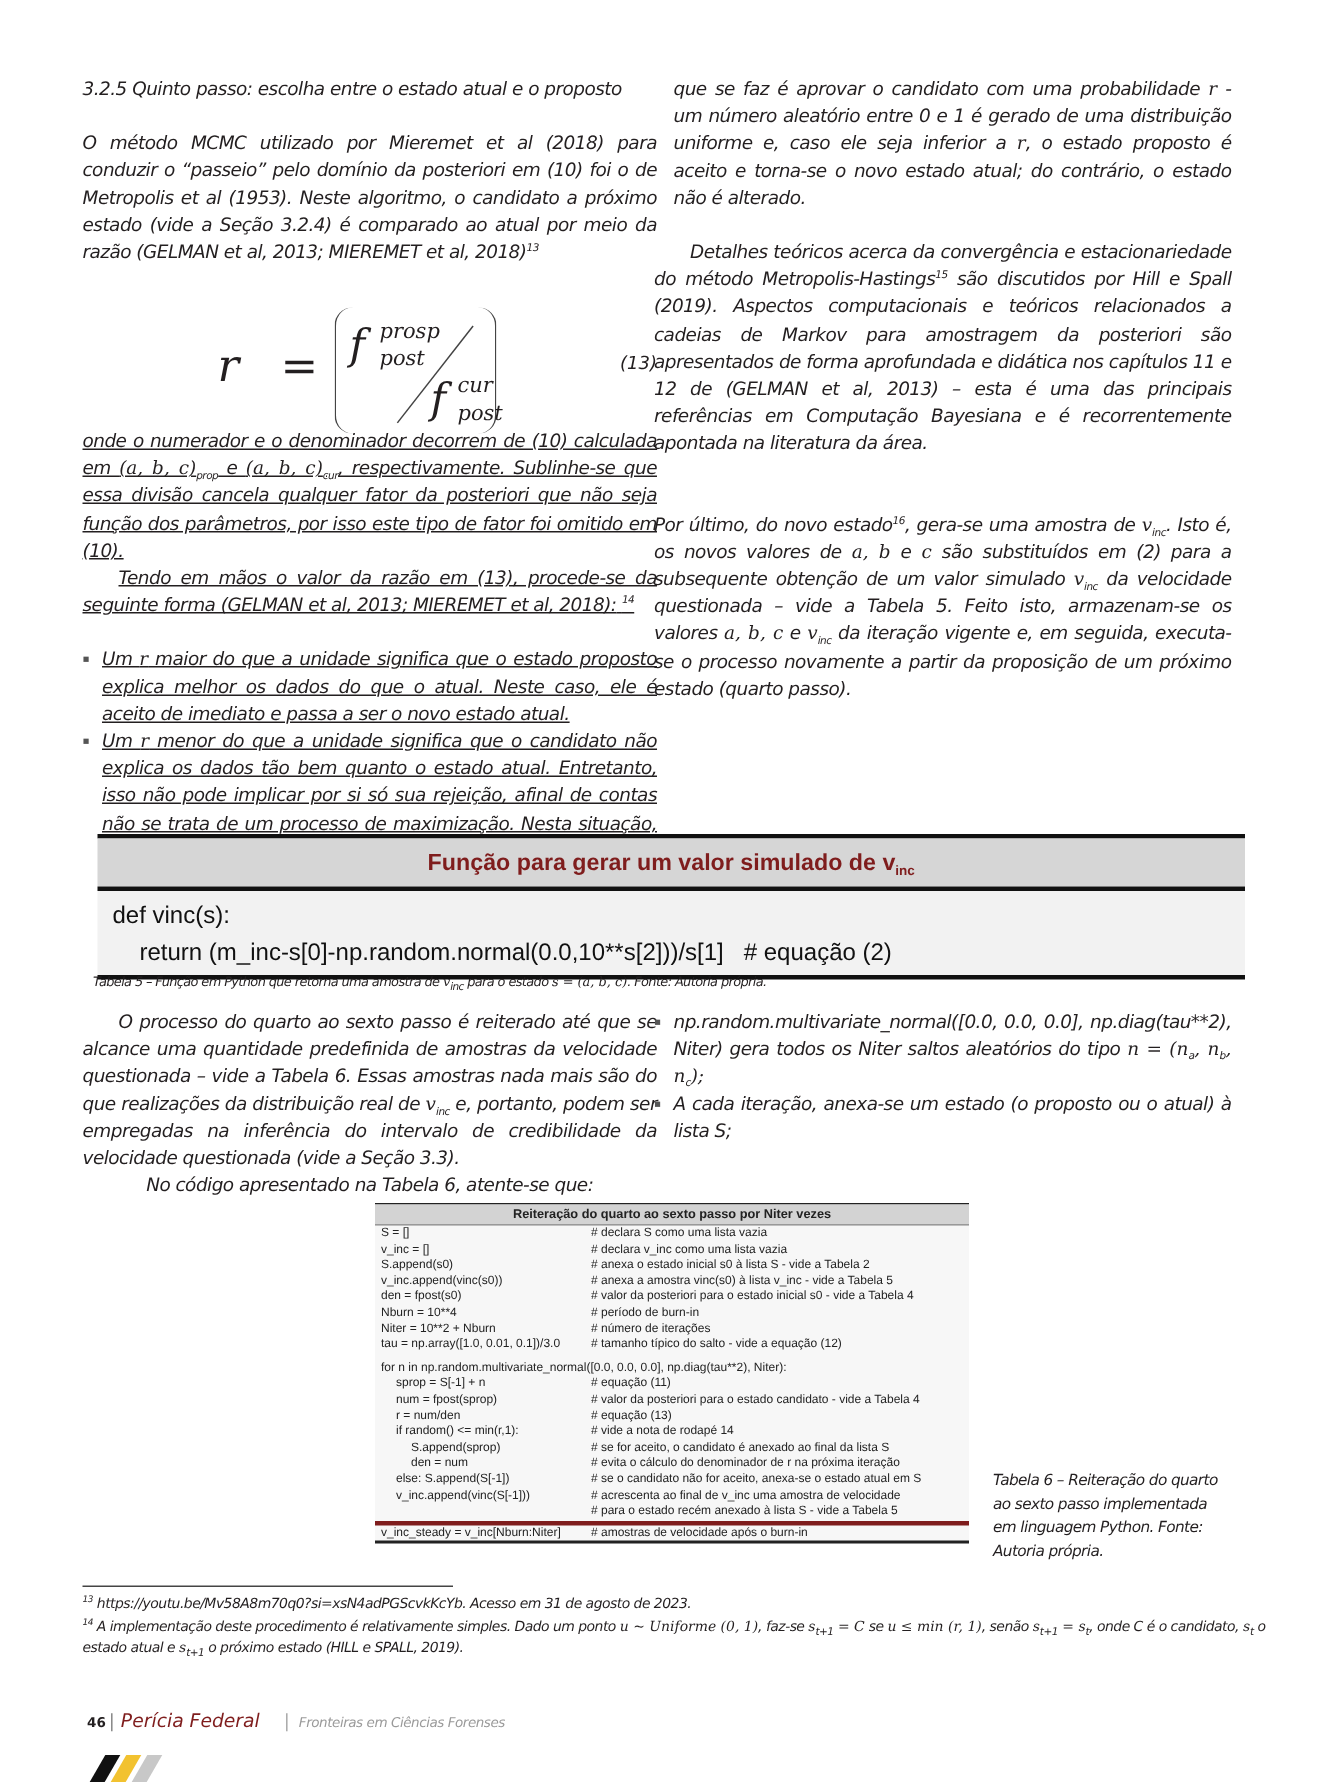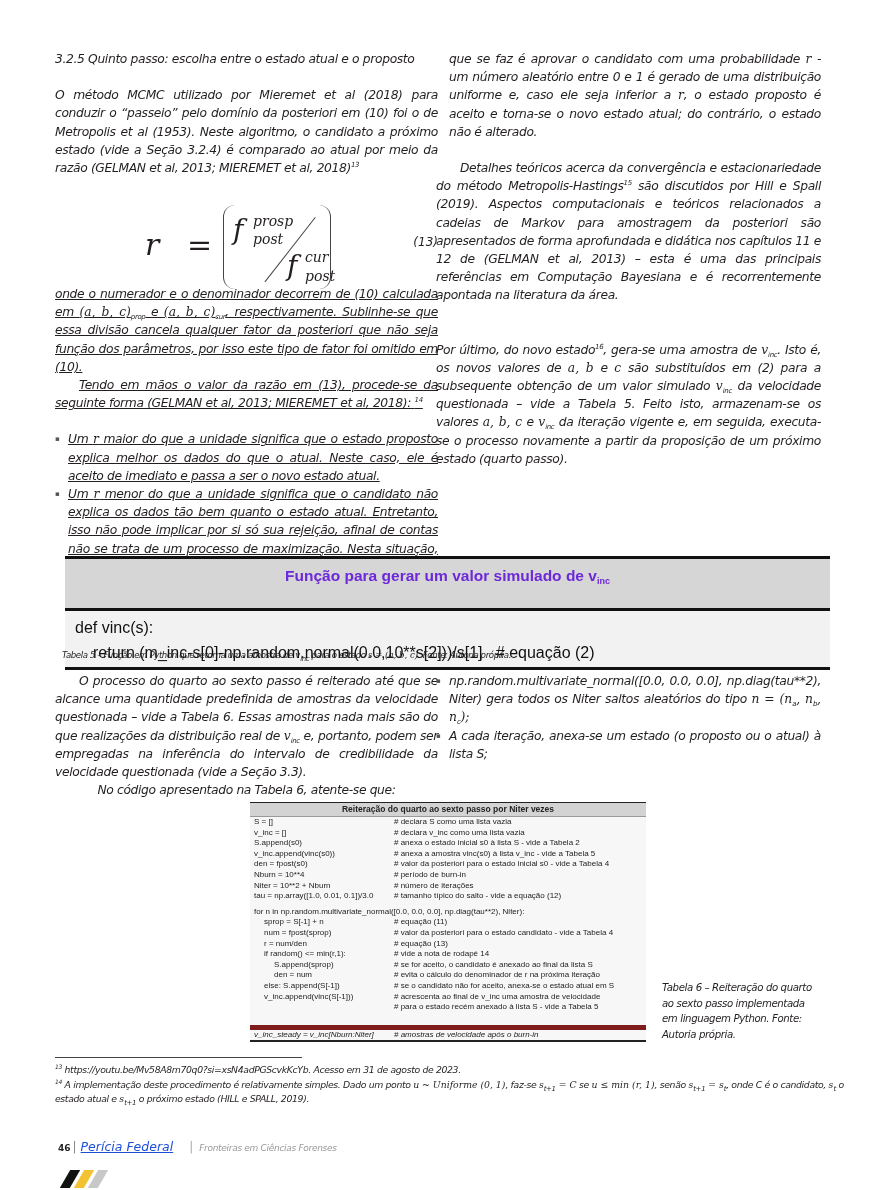--- a/index.html
+++ b/index.html
@@ -31,53 +31,53 @@
   .eq-num-sub { position: absolute; left: 198px; top: 26px; font-family: "DejaVu Serif", serif; font-style: italic; font-size: 14px; }
   .eq-den { position: absolute; left: 232px; top: 44px; font-family: "DejaVu Serif", serif; font-style: italic; font-size: 28px; }
   .eq-den-sup { position: absolute; left: 250px; top: 44px; font-family: "DejaVu Serif", serif; font-style: italic; font-size: 14px; }
   .eq-den-sub { position: absolute; left: 250px; top: 63px; font-family: "DejaVu Serif", serif; font-style: italic; font-size: 14px; }
   .eq-slash { position: absolute; left: 200px; top: 12px; width: 1.3px; height: 82px; background: #444; transform: rotate(38deg); transform-origin: top left; left: 260px; }
   .eq-num-label { position: absolute; right: 0; top: 30px; font-family: "DejaVu Sans", sans-serif; font-style: italic; font-size: 12px; }
 
   
   .t5 { position: absolute; left: 65px; top: 556px; width: 765px; }
   .t5-top { height: 3px; background: #111; }
-  .t5-head { height: 49px; background: #d6d6d6; text-align: center; font-weight: bold; font-size: 15.5px; line-height: 33px; color: #6d28d9; font-family: "Liberation Sans", sans-serif; }
+  .t5-head { height: 32px; background: #d6d6d6; text-align: center; font-weight: bold; font-size: 15.5px; line-height: 33px; color: #7f1d1d; font-family: "Liberation Sans", sans-serif; }
   .t5-head sub { font-size: 9px; vertical-align: -3px; }
   .t5-mid { height: 3px; background: #111; }
   .t5-body { background: #f2f2f2; padding: 4px 10px 2px 10px; font-family: "Liberation Sans", sans-serif; font-size: 16px; line-height: 25px; color: #111; }
   .t5-body .ind { padding-left: 18px; }
   .t5-bot { height: 3px; background: #111; }
   .t5-cap { position: absolute; left: 62px; top: 650px; font-family: "DejaVu Sans", sans-serif; font-style: italic; font-size: 8.6px; letter-spacing: -0.4px; color: #231f20; }
 
   
   .t6 { position: absolute; left: 250px; top: 802px; width: 396px; font-family: "Liberation Sans", sans-serif; font-size: 8px; line-height: 10.6px; color: #222; background: #f7f7f7; }
   .t6-top { height: 1px; background: #222; }
   .t6-head { background: #d3d3d3; text-align: center; font-weight: bold; font-size: 8.5px; line-height: 13px; border-bottom: 1px solid #999; }
   .t6-row { display: flex; padding-left: 4px; }
   .t6-row .code { width: 140px; flex: none; }
   .t6-row .cmt { flex: 1; white-space: nowrap; }
   .t6-row.i1 .code { padding-left: 10px; width: 130px; }
   .t6-row.i2 .code { padding-left: 20px; width: 120px; }
   .t6-gap { height: 5px; }
-  .t6-last { border-top: 5px solid #7f1d1d; margin-top: 12px; font-style: italic; }
+  .t6-last { border-top: 3px solid #7f1d1d; margin-top: 1px; }
   .t6-bot { height: 2px; background: #222; }
   .t6-cap { position: absolute; left: 662px; top: 980px; width: 150px; font-family: "DejaVu Sans", sans-serif; font-style: italic; font-size: 10.2px; line-height: 15.6px; letter-spacing: -0.4px; color: #231f20; }
 
   
   .fn-rule { position: absolute; left: 55px; top: 1057px; width: 247px; height: 1px; background: #444; }
   .fn { position: absolute; left: 55px; width: 790px; font-family: "DejaVu Sans", sans-serif; font-style: italic; font-size: 9.3px; line-height: 13.5px; letter-spacing: -0.35px; color: #231f20; }
   .fn sup { font-size: 6px; vertical-align: 4px; }
   .fn .m { font-family: "DejaVu Serif", serif; letter-spacing: 0; }
 
   
   .footer { position: absolute; left: 58px; top: 1136px; font-family: "DejaVu Sans", sans-serif; white-space: nowrap; }
   .pg { font-size: 9px; font-weight: bold; color: #231f20; }
   .bar { font-size: 12px; color: #888; margin: 0 4px 0 2px; }
-  .mag { font-style: italic; font-size: 12.5px; color: #1d4ed8; text-decoration: underline; }
+  .mag { font-style: italic; font-size: 12.5px; color: #7f1d1d; }
   .bar2 { font-size: 12px; color: #aaa; margin: 0 6px 0 16px; }
   .sub-title { font-style: italic; font-size: 9px; color: #9a9a9a; letter-spacing: -0.3px; }
   .logo { position: absolute; left: 60px; top: 1170px; width: 52px; height: 18px; }
   .logo span { position: absolute; top: 0; width: 10px; height: 18px; transform: skewX(-30deg); }
   .logo .s1 { left: 5px; background: #111; }
   .logo .s2 { left: 19px; background: #f2c230; }
   .logo .s3 { left: 33px; background: #c8c8c8; }
 </style>
 <style>li.cont::before{content:""!important;}</style></head>
 <body>

